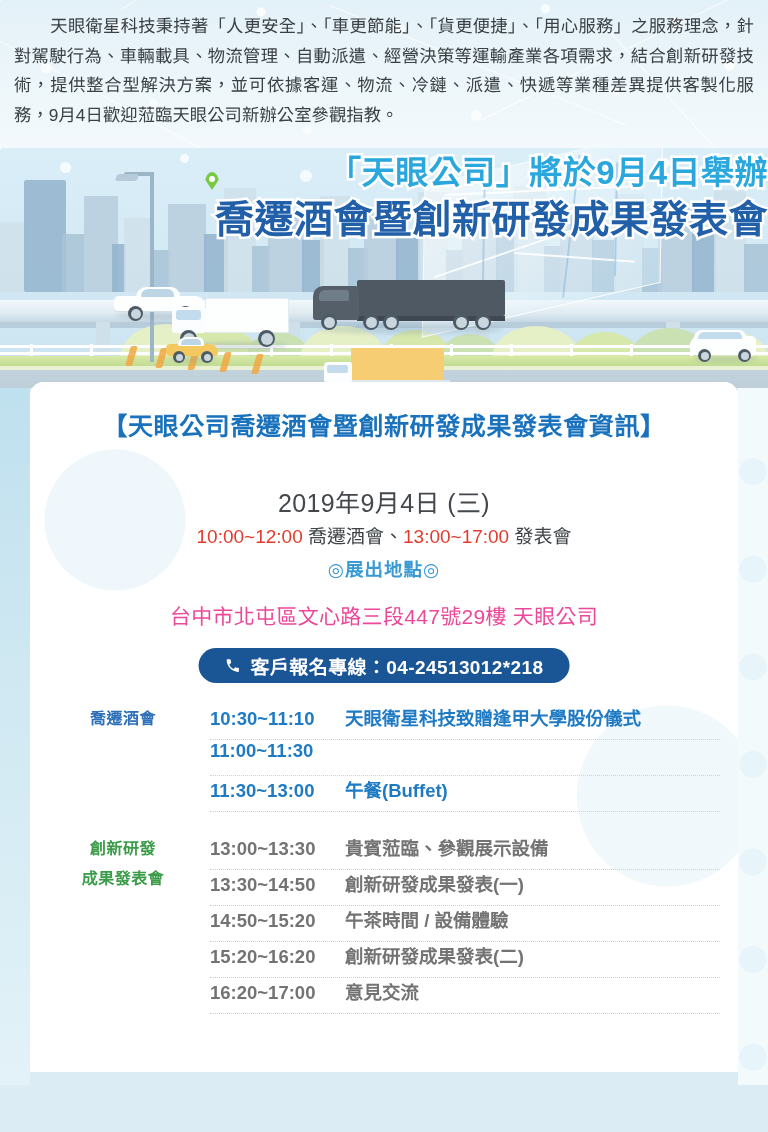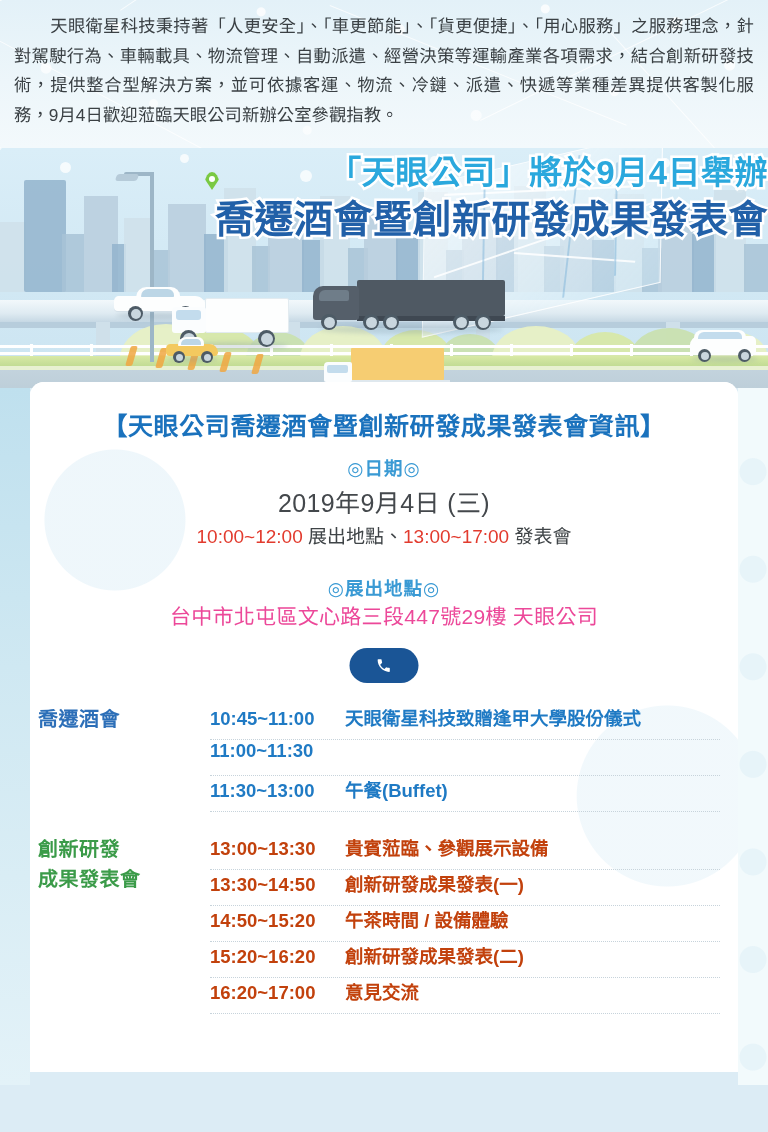--- a/index.html
+++ b/index.html
@@ -248,37 +248,37 @@
     color:#ffffff; font-size:19px; font-weight:bold; letter-spacing:.4px;
     white-space:nowrap;
   }
   .hotline svg{ flex:none; }
 
   
   .sched{ position:absolute; left:0; top:322px; width:708px; }
   .grp{ position:relative; }
   .grp + .grp{ margin-top:22px; }
   .grp-title{
-    position:absolute; left:8px; top:0; width:150px;
-    text-align:left; font-size:20px; font-weight:bold; line-height:30px;
+    position:absolute; left:18px; top:0; width:150px;
+    text-align:center; font-size:16px; font-weight:bold; line-height:30px;
     letter-spacing:.5px;
   }
   .rows{ margin-left:180px; width:510px; }
   .row{
     display:flex; align-items:baseline; gap:17px;
     height:36px;
     border-bottom:1.5px dotted #c7d3db;
     font-size:18.5px;
   }
   .row .time{ flex:none; width:118px; font-weight:bold; }
   .row .desc{ font-weight:bold; }
   .g-blue .grp-title{ color:#2d6fb8; }
   .g-blue .time,.g-blue .desc{ color:#1f7ac4; }
   .g-green .grp-title{ color:#3b9b49; }
-  .g-green .time,.g-green .desc{ color:#c2410c; }
+  .g-green .time,.g-green .desc{ color:#737373; }
 
   
   .footer{
     position:absolute; left:0; bottom:0; width:768px; height:47px;
     background:#12508f; display:flex; align-items:center; justify-content:center;
     z-index:8;
   }
   .footer .ft{ color:#ffffff; font-size:17px; letter-spacing:.3px; white-space:nowrap; }
 
   
@@ -523,43 +523,43 @@
   </div>
 
   <div class="leftstrip"></div>
   <div class="rightstrip"></div>
 
   <div class="panel">
     <div class="texture"></div>
 
     <div class="info-head">【天眼公司喬遷酒會暨創新研發成果發表會資訊】</div>
 
-    <div class="label-blue" style="top:72px;">◎日期◎</div>
     <div class="big-date" style="top:101px;">2019年9月4日 (三)</div>
 
     <div class="time-line" style="top:139px;">
-      <span class="t">10:00~12:00</span><span> 展出地點、</span><span class="t">13:00~17:00</span><span> 發表會</span>
-    </div>
-
-    <div class="label-blue" style="top:192px;">◎展出地點◎</div>
+      <span class="t">10:00~12:00</span><span> 喬遷酒會、</span><span class="t">13:00~17:00</span><span> 發表會</span>
+    </div>
+
+    <div class="label-blue" style="top:173px;">◎展出地點◎</div>
     <div class="venue" style="top:218px;">台中市北屯區文心路三段447號29樓 天眼公司</div>
 
     <div class="hotline">
       <svg width="17" height="17" viewBox="0 0 24 24">
         <path fill="#ffffff" d="M6.6 10.8c1.3 2.6 3.5 4.8 6.1 6.1l2-2c.3-.3.7-.4 1-.2 1.1.4 2.3.6 3.5.6.6 0 1 .4 1 1V20c0 .6-.4 1-1 1C10.6 21 3 13.4 3 4c0-.6.4-1 1-1h3.7c.6 0 1 .4 1 1 0 1.2.2 2.4.6 3.5.1.4 0 .8-.2 1.1l-2.5 2.2z"></path>
       </svg>
+      <span>客戶報名專線：04-24513012*218</span>
     </div>
 
     <div class="sched">
 
       <div class="grp g-blue">
         <div class="grp-title">喬遷酒會</div>
         <div class="rows">
           <div class="row">
-            <span class="time">10:45~11:00</span>
+            <span class="time">10:30~11:10</span>
             <span class="desc">天眼衛星科技致贈逢甲大學股份儀式</span>
           </div>
           <div class="row">
             <span class="time">11:00~11:30</span>
           </div>
           <div class="row">
             <span class="time">11:30~13:00</span>
             <span class="desc">午餐(Buffet)</span>
           </div>
         </div>

